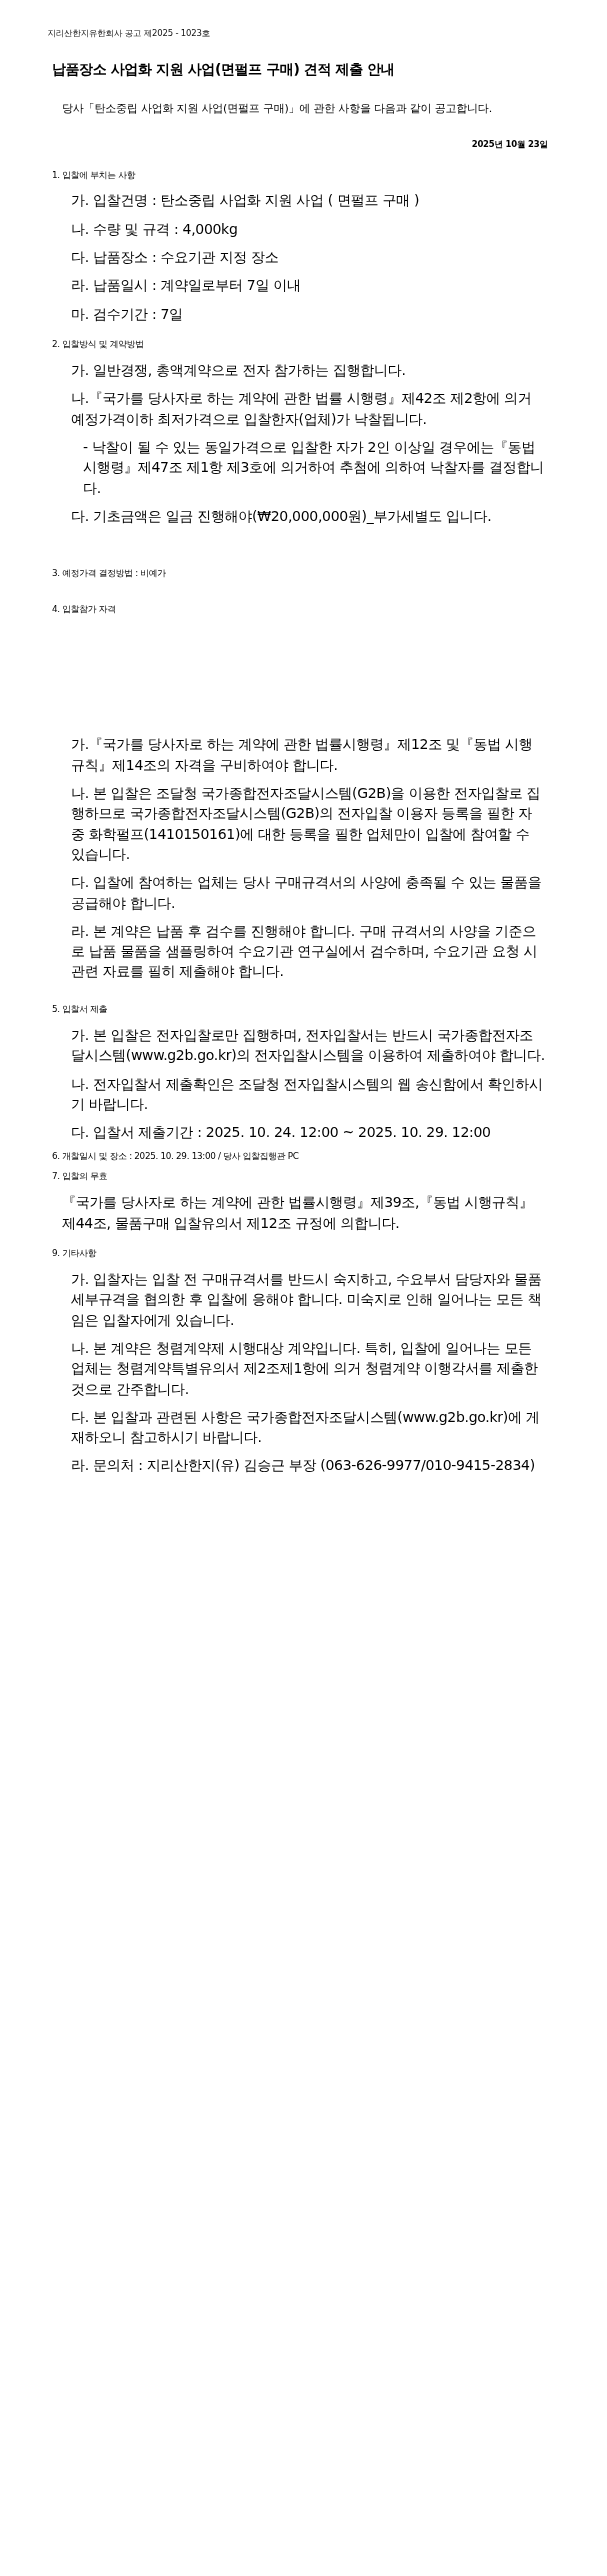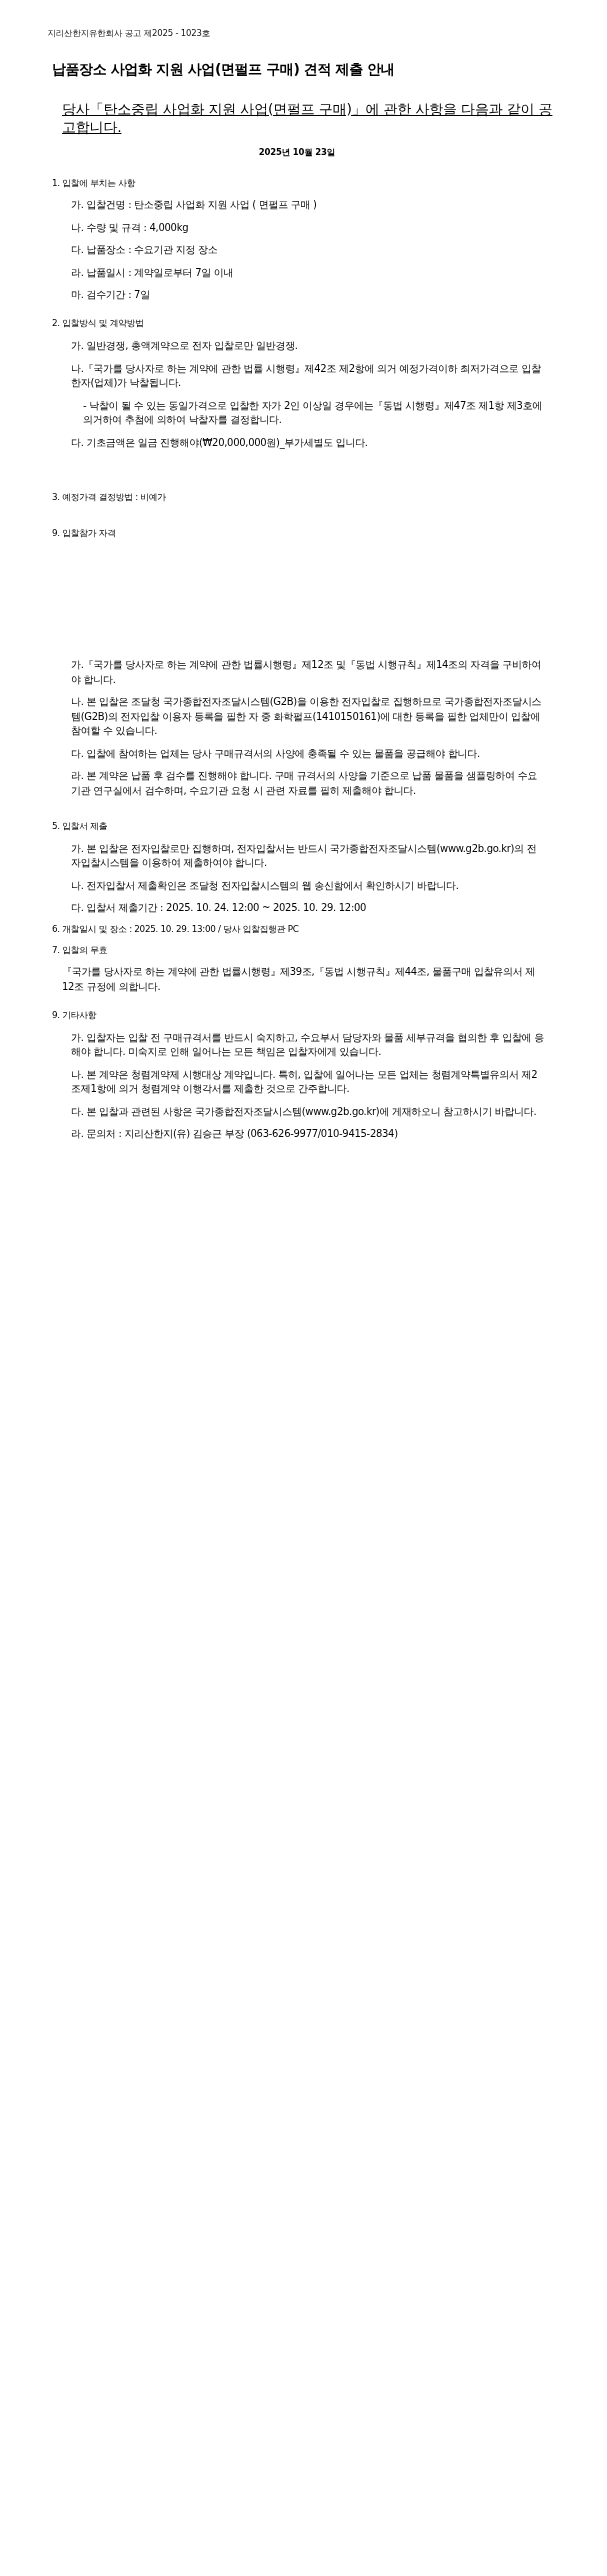--- a/index.html
+++ b/index.html
@@ -27,43 +27,42 @@
   }
   .doc-title {
     font-size: 14px;
     font-weight: bold;
     letter-spacing: -0.4px;
     margin: 0 0 22px 0;
     padding-left: 5.9px;
     color: #000;
   }
   .intro {
-    font-size: 14px;
+    font-size: 11px;
     letter-spacing: -0.2px;
-    margin: 0 0 10px 16px;
-    text-decoration: underline;
+    margin: 0 0 23px 16px;
   }
   .date-line {
     font-size: 8.5px;
     font-weight: bold;
     letter-spacing: -0.2px;
-    text-align: center;
+    text-align: right;
     margin: 0 13.2px 19px 0;
   }
   .section {
     margin-bottom: 2.9px;
   }
   .section-title {
     font-size: 8.8px;
     font-weight: normal;
     letter-spacing: -0.3px;
     margin: 0 0 8.8px 5.9px;
   }
   .item {
-    font-size: 10px;
+    font-size: 14px;
     letter-spacing: -0.3px;
     line-height: 1.45;
     margin: 0 16px 8px 25px;
     text-indent: 0;
   }
   .item.indent2 {
     margin-left: 37px;
   }
   .spacer-lg { height: 34px; }
   .spacer-xxl { height: 110px; }
@@ -96,36 +95,36 @@
     <div class="item">나. 수량 및 규격 : 4,000kg</div>
     <div class="item">다. 납품장소 : 수요기관 지정 장소</div>
     <div class="item">라. 납품일시 : 계약일로부터 7일 이내</div>
     <div class="item">마. 검수기간 : 7일</div>
   </div>
 
   <div class="spacer-sm"></div>
 
   <div class="section">
     <div class="section-title">2. 입찰방식 및 계약방법</div>
-    <div class="item">가. 일반경쟁, 총액계약으로 전자 입찰로만 일반경쟁.</div>
+    <div class="item">가. 일반경쟁, 총액계약으로 전자 참가하는 집행합니다.</div>
     <div class="item">나.『국가를 당사자로 하는 계약에 관한 법률 시행령』제42조 제2항에 의거 예정가격이하 최저가격으로 입찰한자(업체)가 낙찰됩니다.</div>
     <div class="item indent2">- 낙찰이 될 수 있는 동일가격으로 입찰한 자가 2인 이상일 경우에는『동법 시행령』제47조 제1항 제3호에 의거하여 추첨에 의하여 낙찰자를 결정합니다.</div>
     <div class="item">다. 기초금액은 일금 진행해야(₩20,000,000원)_부가세별도 입니다.</div>
   </div>
 
   <div class="spacer-lg"></div>
 
   <div class="section">
     <div class="section-title">3. 예정가격 결정방법 : 비예가</div>
   </div>
 
   <div class="spacer-md"></div>
 
   <div class="section">
-    <div class="section-title">9. 입찰참가 자격</div>
+    <div class="section-title">4. 입찰참가 자격</div>
     <div class="spacer-xxl"></div>
     <div class="item">가.『국가를 당사자로 하는 계약에 관한 법률시행령』제12조 및『동법 시행규칙』제14조의 자격을 구비하여야 합니다.</div>
     <div class="item">나. 본 입찰은 조달청 국가종합전자조달시스템(G2B)을 이용한 전자입찰로 집행하므로 국가종합전자조달시스템(G2B)의 전자입찰 이용자 등록을 필한 자 중 화학펄프(1410150161)에 대한 등록을 필한 업체만이 입찰에 참여할 수 있습니다.</div>
     <div class="item">다. 입찰에 참여하는 업체는 당사 구매규격서의 사양에 충족될 수 있는 물품을 공급해야 합니다.</div>
     <div class="item">라. 본 계약은 납품 후 검수를 진행해야 합니다. 구매 규격서의 사양을 기준으로 납품 물품을 샘플링하여 수요기관 연구실에서 검수하며, 수요기관 요청 시 관련 자료를 필히 제출해야 합니다.</div>
   </div>
 
   <div class="spacer-md"></div>
 
   <div class="section">

